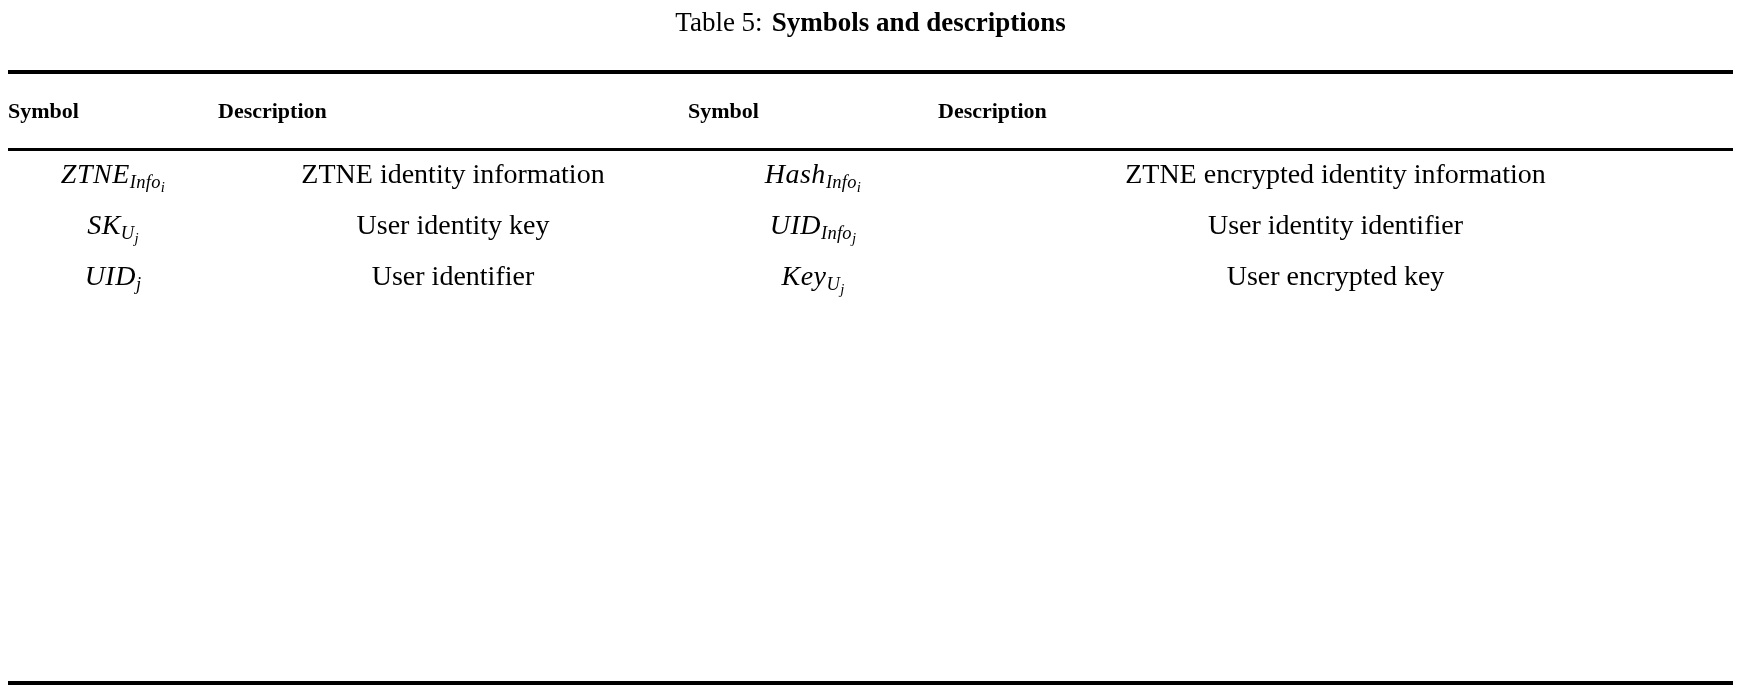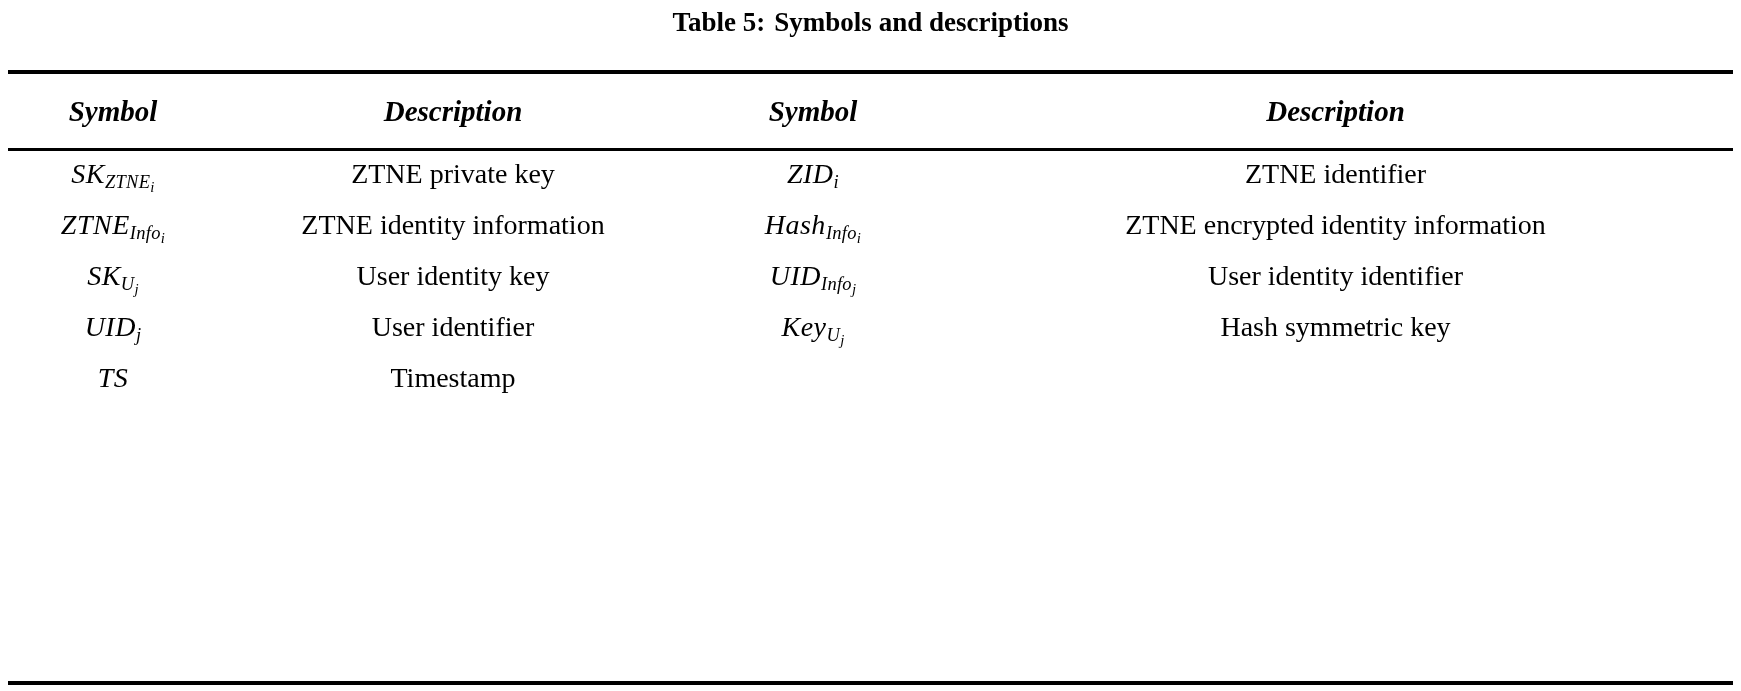--- a/index.html
+++ b/index.html
@@ -28,21 +28,21 @@
     top: 0px;
     left: 0;
     width: 1741px;
     height: 44px;
     line-height: 44px;
     text-align: center;
     font-size: 27px;
     white-space: nowrap;
   }
   .caption .cap-label {
-    font-weight: bold;
+    font-weight: normal;
     margin-top: 12px;
   }
   .caption .cap-text {
     font-weight: bold;
     margin-left: 9px;
   }
 
   
   .rule {
     position: absolute;
@@ -63,27 +63,26 @@
     border-collapse: collapse;
     table-layout: fixed;
   }
   table.symtab col.c-sym1  { width: 210px; }
   table.symtab col.c-desc1 { width: 470px; }
   table.symtab col.c-sym2  { width: 250px; }
   table.symtab col.c-desc2 { width: 795px; }
 
   table.symtab th {
     font-weight: bold;
-    font-size: 29px;
-    text-align: center;
+    font-size: 22px;
+    text-align: left;
     padding: 0;
     height: 74px;
     vertical-align: middle;
     white-space: nowrap;
-    font-style: italic;
   }
 
   table.symtab td {
     padding: 0;
     height: 51px;
     vertical-align: middle;
     text-align: center;
     white-space: nowrap;
     font-size: 28px;
   }
@@ -138,45 +137,33 @@
     <thead>
       <tr>
         <th>Symbol</th>
         <th>Description</th>
         <th>Symbol</th>
         <th>Description</th>
       </tr>
     </thead>
     <tbody id="tbody">
         <tr>
-          <td class="sym"><span class="m">SK<sub>ZTNE<sub>i</sub></sub></span></td>
-          <td class="desc">ZTNE private key</td>
-          <td class="sym"><span class="m">ZID<sub>i</sub></span></td>
-          <td class="desc">ZTNE identifier</td>
-        </tr>
-        <tr>
           <td class="sym"><span class="m">ZTNE<sub>Info<sub>i</sub></sub></span></td>
           <td class="desc">ZTNE identity information</td>
           <td class="sym"><span class="m">Hash<sub>Info<sub>i</sub></sub></span></td>
           <td class="desc">ZTNE encrypted identity information</td>
         </tr>
         <tr>
           <td class="sym"><span class="m">SK<sub>U<sub>j</sub></sub></span></td>
           <td class="desc">User identity key</td>
           <td class="sym"><span class="m">UID<sub>Info<sub>j</sub></sub></span></td>
           <td class="desc">User identity identifier</td>
         </tr>
         <tr>
           <td class="sym"><span class="m">UID<sub>j</sub></span></td>
           <td class="desc">User identifier</td>
           <td class="sym"><span class="m">Key<sub>U<sub>j</sub></sub></span></td>
-          <td class="desc">Hash symmetric key</td>
-        </tr>
-        <tr>
-          <td class="sym"><span class="m">TS</span></td>
-          <td class="desc">Timestamp</td>
-          <td class="sym"><span class="m"></span></td>
-          <td class="desc"></td>
+          <td class="desc">User encrypted key</td>
         </tr>
       </tbody>
   </table>
 
 </div>
 
 </body></html>

